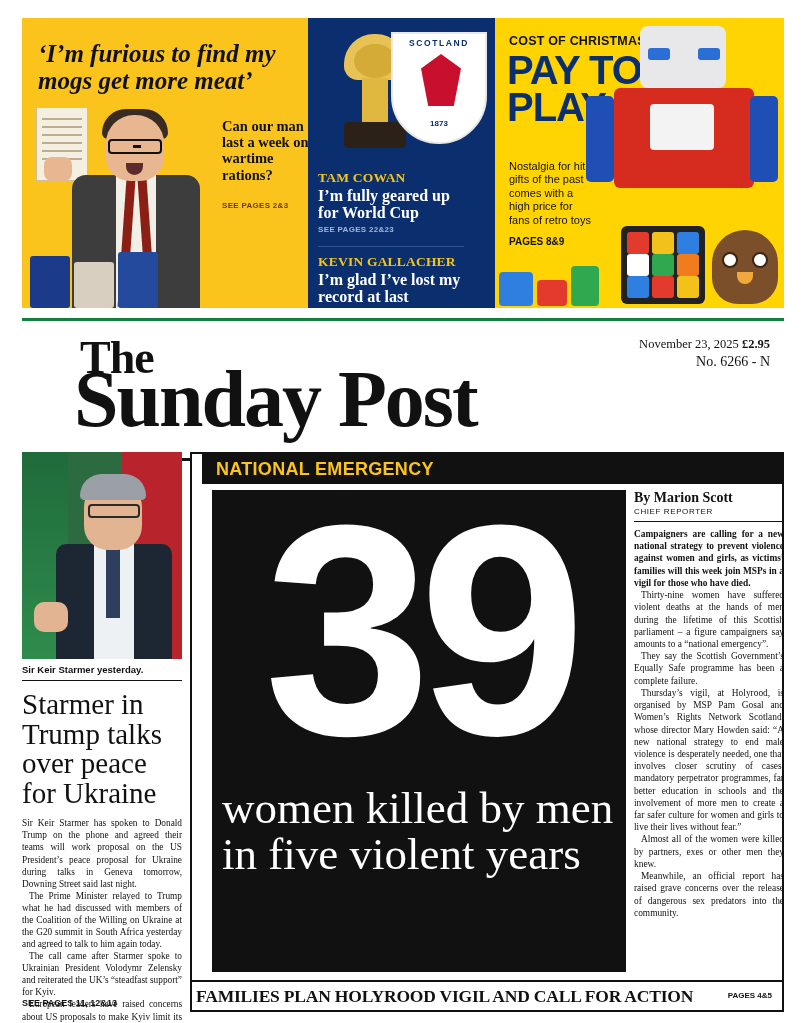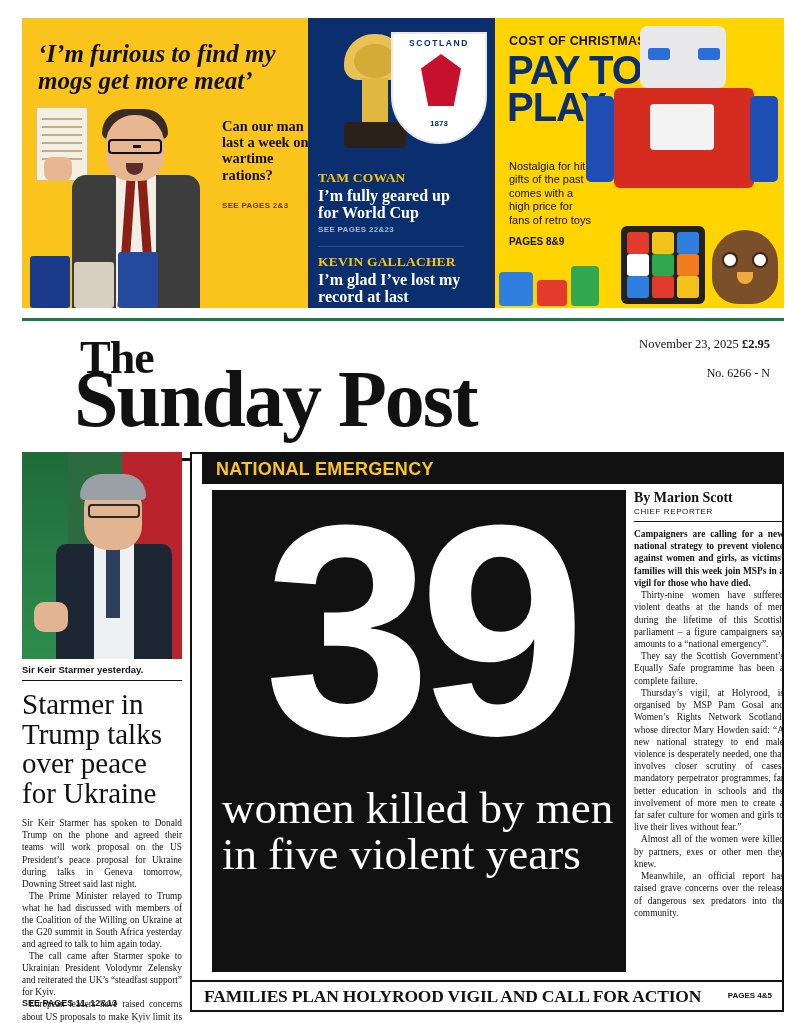--- a/index.html
+++ b/index.html
@@ -139,21 +139,21 @@
     font-family:"Liberation Serif", serif; font-weight:700; font-size:80px; line-height:.9; color:#111; letter-spacing:-2px;
   }
   .masthead .meta {
     position:absolute; right:14px; top:16px; text-align:right;
   }
   .masthead .meta .date {
     font-family:"Liberation Serif", serif; font-size:12.5px; color:#111;
   }
   .masthead .meta .date b { font-weight:700; }
   .masthead .meta .issue {
-    font-family:"Liberation Serif", serif; font-size:12px; color:#111; margin-top:14px;
+    font-family:"Liberation Serif", serif; font-size:14px; color:#111; margin-top:2px;
   }
 
   
   .left-col { position:absolute; left:22px; top:452px; width:160px; height:560px; }
   .kphoto { position:relative; width:160px; height:207px; overflow:hidden; background:#2c6b3f; }
   .kphoto .flag { position:absolute; left:0; top:0; width:46px; height:207px; background:linear-gradient(180deg,#1f6b3a,#2f8c4d); }
   .kphoto .flag2 { position:absolute; left:100px; top:0; width:60px; height:207px; background:#b8232c; }
   .kphoto .suit { position:absolute; left:34px; top:92px; width:116px; height:115px; background:#1c2733; border-radius:10px 10px 0 0;}
   .kphoto .shirt { position:absolute; left:72px; top:92px; width:40px; height:115px; background:#eef1f4;}
   .kphoto .tie { position:absolute; left:84px; top:96px; width:14px; height:70px; background:#2d3f5c;}
@@ -214,21 +214,21 @@
   .right-col p {
     font-family:"Liberation Serif", serif; font-size:9.4px; line-height:1.3;
     color:#111; text-align:justify; text-indent:7px;
   }
   .right-col p.lede { font-weight:700; text-indent:0; }
   .footer-bar {
     position:absolute; left:0; bottom:0; width:100%; height:30px;
     border-top:2px solid #111; display:flex; align-items:center; justify-content:space-between;
   }
   .footer-bar .txt {
-    margin-left:12px; font-family:"Liberation Serif", serif; font-weight:700;
+    margin-left:4px; font-family:"Liberation Serif", serif; font-weight:700;
     font-size:17.5px; color:#111; letter-spacing:-.2px;
   }
   .footer-bar .pg {
     margin-right:10px; text-align:right;
     font-family:"Liberation Sans", sans-serif; font-weight:700; font-size:8px; line-height:1.1; color:#111;
   }
 </style>
 </head>
 <body>
 

